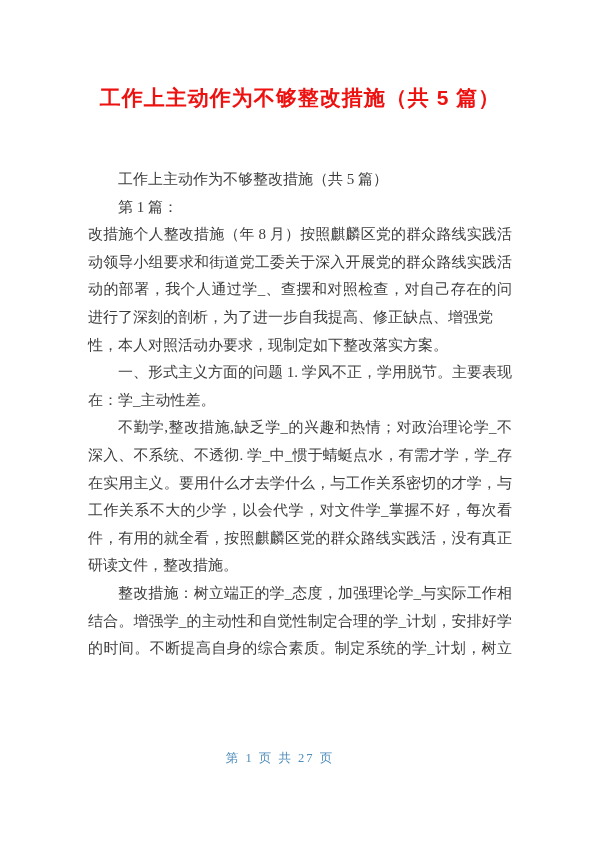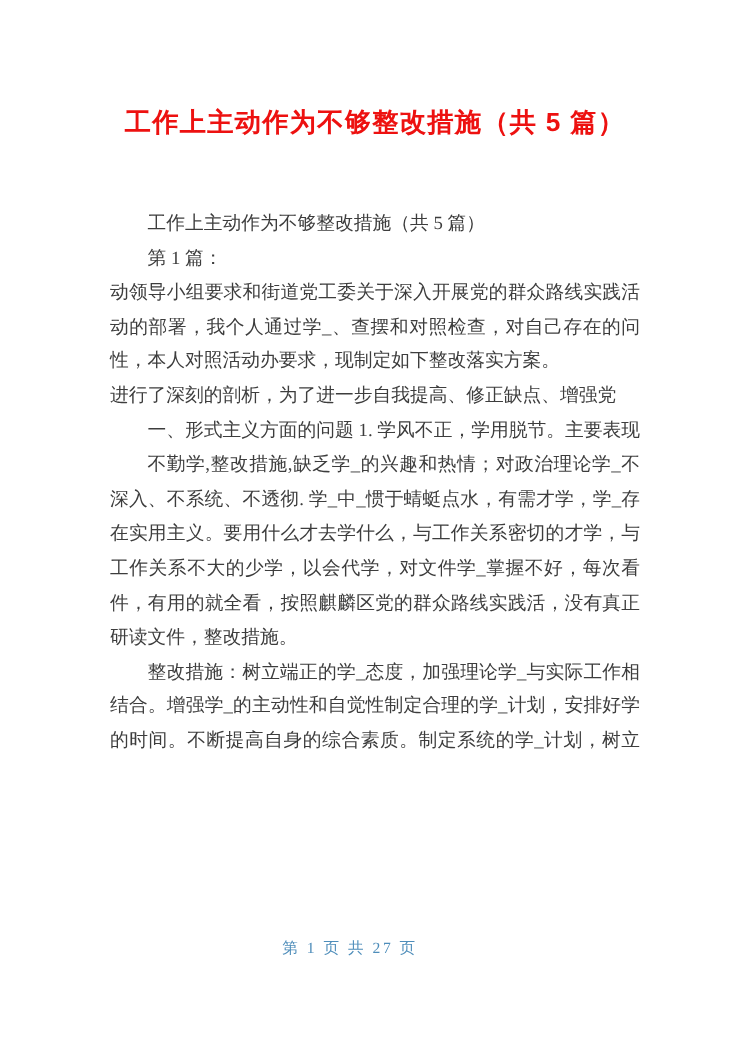--- a/index.html
+++ b/index.html
@@ -58,25 +58,27 @@
   }
 </style>
 </head>
 <body>
 
 <h1 class="doc-title">工作上主动作为不够整改措施（共 5 篇）</h1>
 
 <div class="doc-body">
   <div class="line indent">工作上主动作为不够整改措施（共 5 篇）</div>
   <div class="line indent">第 1 篇：</div>
+  <div class="line fill">改措施个人整改措施（年 8 月）按照麒麟区党的群众路线实践活</div>
   <div class="line fill">动领导小组要求和街道党工委关于深入开展党的群众路线实践活</div>
   <div class="line fill">动的部署，我个人通过学_、查摆和对照检查，对自己存在的问题</div>
+  <div class="line">进行了深刻的剖析，为了进一步自我提高、修正缺点、增强党</div>
   <div class="line">性，本人对照活动办要求，现制定如下整改落实方案。</div>
-  <div class="line">进行了深刻的剖析，为了进一步自我提高、修正缺点、增强党</div>
   <div class="line indent fill">一、形式主义方面的问题 1. 学风不正，学用脱节。主要表现</div>
+  <div class="line">在：学_主动性差。</div>
   <div class="line indent fill">不勤学,整改措施,缺乏学_的兴趣和热情；对政治理论学_不</div>
   <div class="line fill">深入、不系统、不透彻. 学_中_惯于蜻蜓点水，有需才学，学_存</div>
   <div class="line fill">在实用主义。要用什么才去学什么，与工作关系密切的才学，与</div>
   <div class="line fill">工作关系不大的少学，以会代学，对文件学_掌握不好，每次看文</div>
   <div class="line fill">件，有用的就全看，按照麒麟区党的群众路线实践活，没有真正</div>
   <div class="line">研读文件，整改措施。</div>
   <div class="line indent fill"><b>整改措施：</b><span>树立端正的学_态度，加强理论学_与实际工作相</span></div>
   <div class="line fill">结合。增强学_的主动性和自觉性制定合理的学_计划，安排好学_</div>
   <div class="line fill">的时间。不断提高自身的综合素质。制定系统的学_计划，树立终</div>
 </div>

